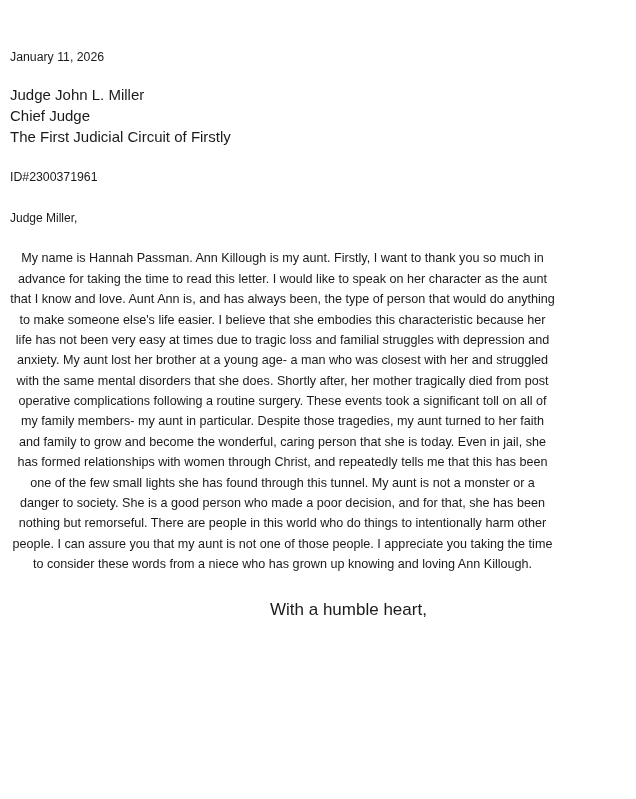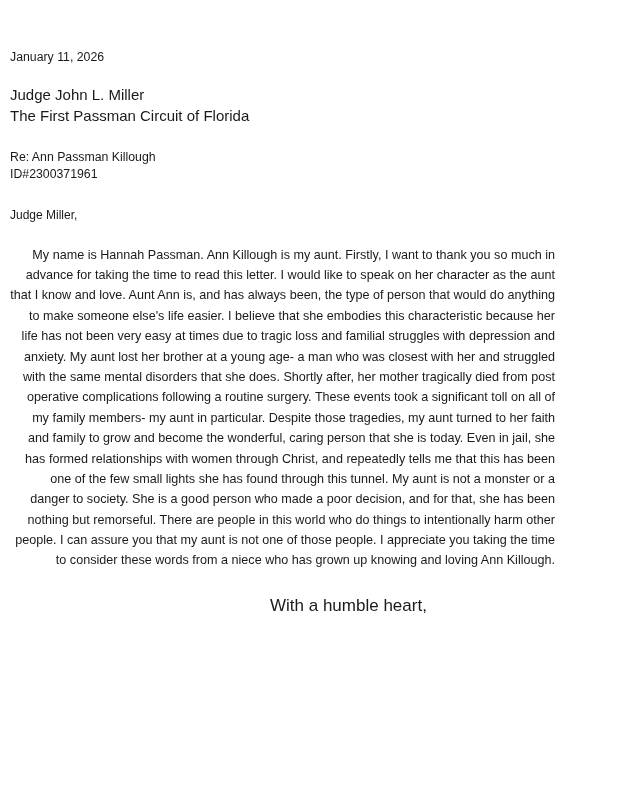--- a/index.html
+++ b/index.html
@@ -44,21 +44,21 @@
     font-size: 12.3px;
     line-height: 1.38;
   }
   .salutation {
     margin: 0 0 24px 0;
     font-size: 12px;
   }
   .body-text {
     font-size: 12.6px;
     line-height: 1.62;
-    text-align: right;
+    text-align: center;
     margin: 0;
     max-width: 545px;
   }
   .closing {
     margin-top: 22px;
     padding-left: 262px;
   }
   .closing div {
     font-size: 17px;
     line-height: 1.5;
@@ -68,25 +68,25 @@
 </head>
 <body>
 
 <div class="page">
   <div class="letter">
 
     <p class="date pad">January 11, 2026</p>
 
     <div class="recipient-block pad">
       <div>Judge John L. Miller</div>
-      <div>The First Passman Circuit of Florida</div>
+      <div>Chief Judge</div>
+      <div>The First Judicial Circuit of Firstly</div>
     </div>
 
     <div class="reference-block pad">
-      <div>Re: Ann Passman Killough</div>
       <div>ID#2300371961</div>
     </div>
 
     <div class="salutation pad">Judge Miller,</div>
 
     <p class="body-text pad">My name is Hannah Passman. Ann Killough is my aunt. Firstly, I want to thank you so much in advance for taking the time to read this letter. I would like to speak on her character as the aunt that I know and love. Aunt Ann is, and has always been, the type of person that would do anything to make someone else's life easier. I believe that she embodies this characteristic because her life has not been very easy at times due to tragic loss and familial struggles with depression and anxiety. My aunt lost her brother at a young age- a man who was closest with her and struggled with the same mental disorders that she does. Shortly after, her mother tragically died from post operative complications following a routine surgery. These events took a significant toll on all of my family members- my aunt in particular. Despite those tragedies, my aunt turned to her faith and family to grow and become the wonderful, caring person that she is today. Even in jail, she has formed relationships with women through Christ, and repeatedly tells me that this has been one of the few small lights she has found through this tunnel. My aunt is not a monster or a danger to society. She is a good person who made a poor decision, and for that, she has been nothing but remorseful. There are people in this world who do things to intentionally harm other people. I can assure you that my aunt is not one of those people. I appreciate you taking the time to consider these words from a niece who has grown up knowing and loving Ann Killough.</p>
 
     <div class="closing">
       <div>With a humble heart,</div>
     </div>

